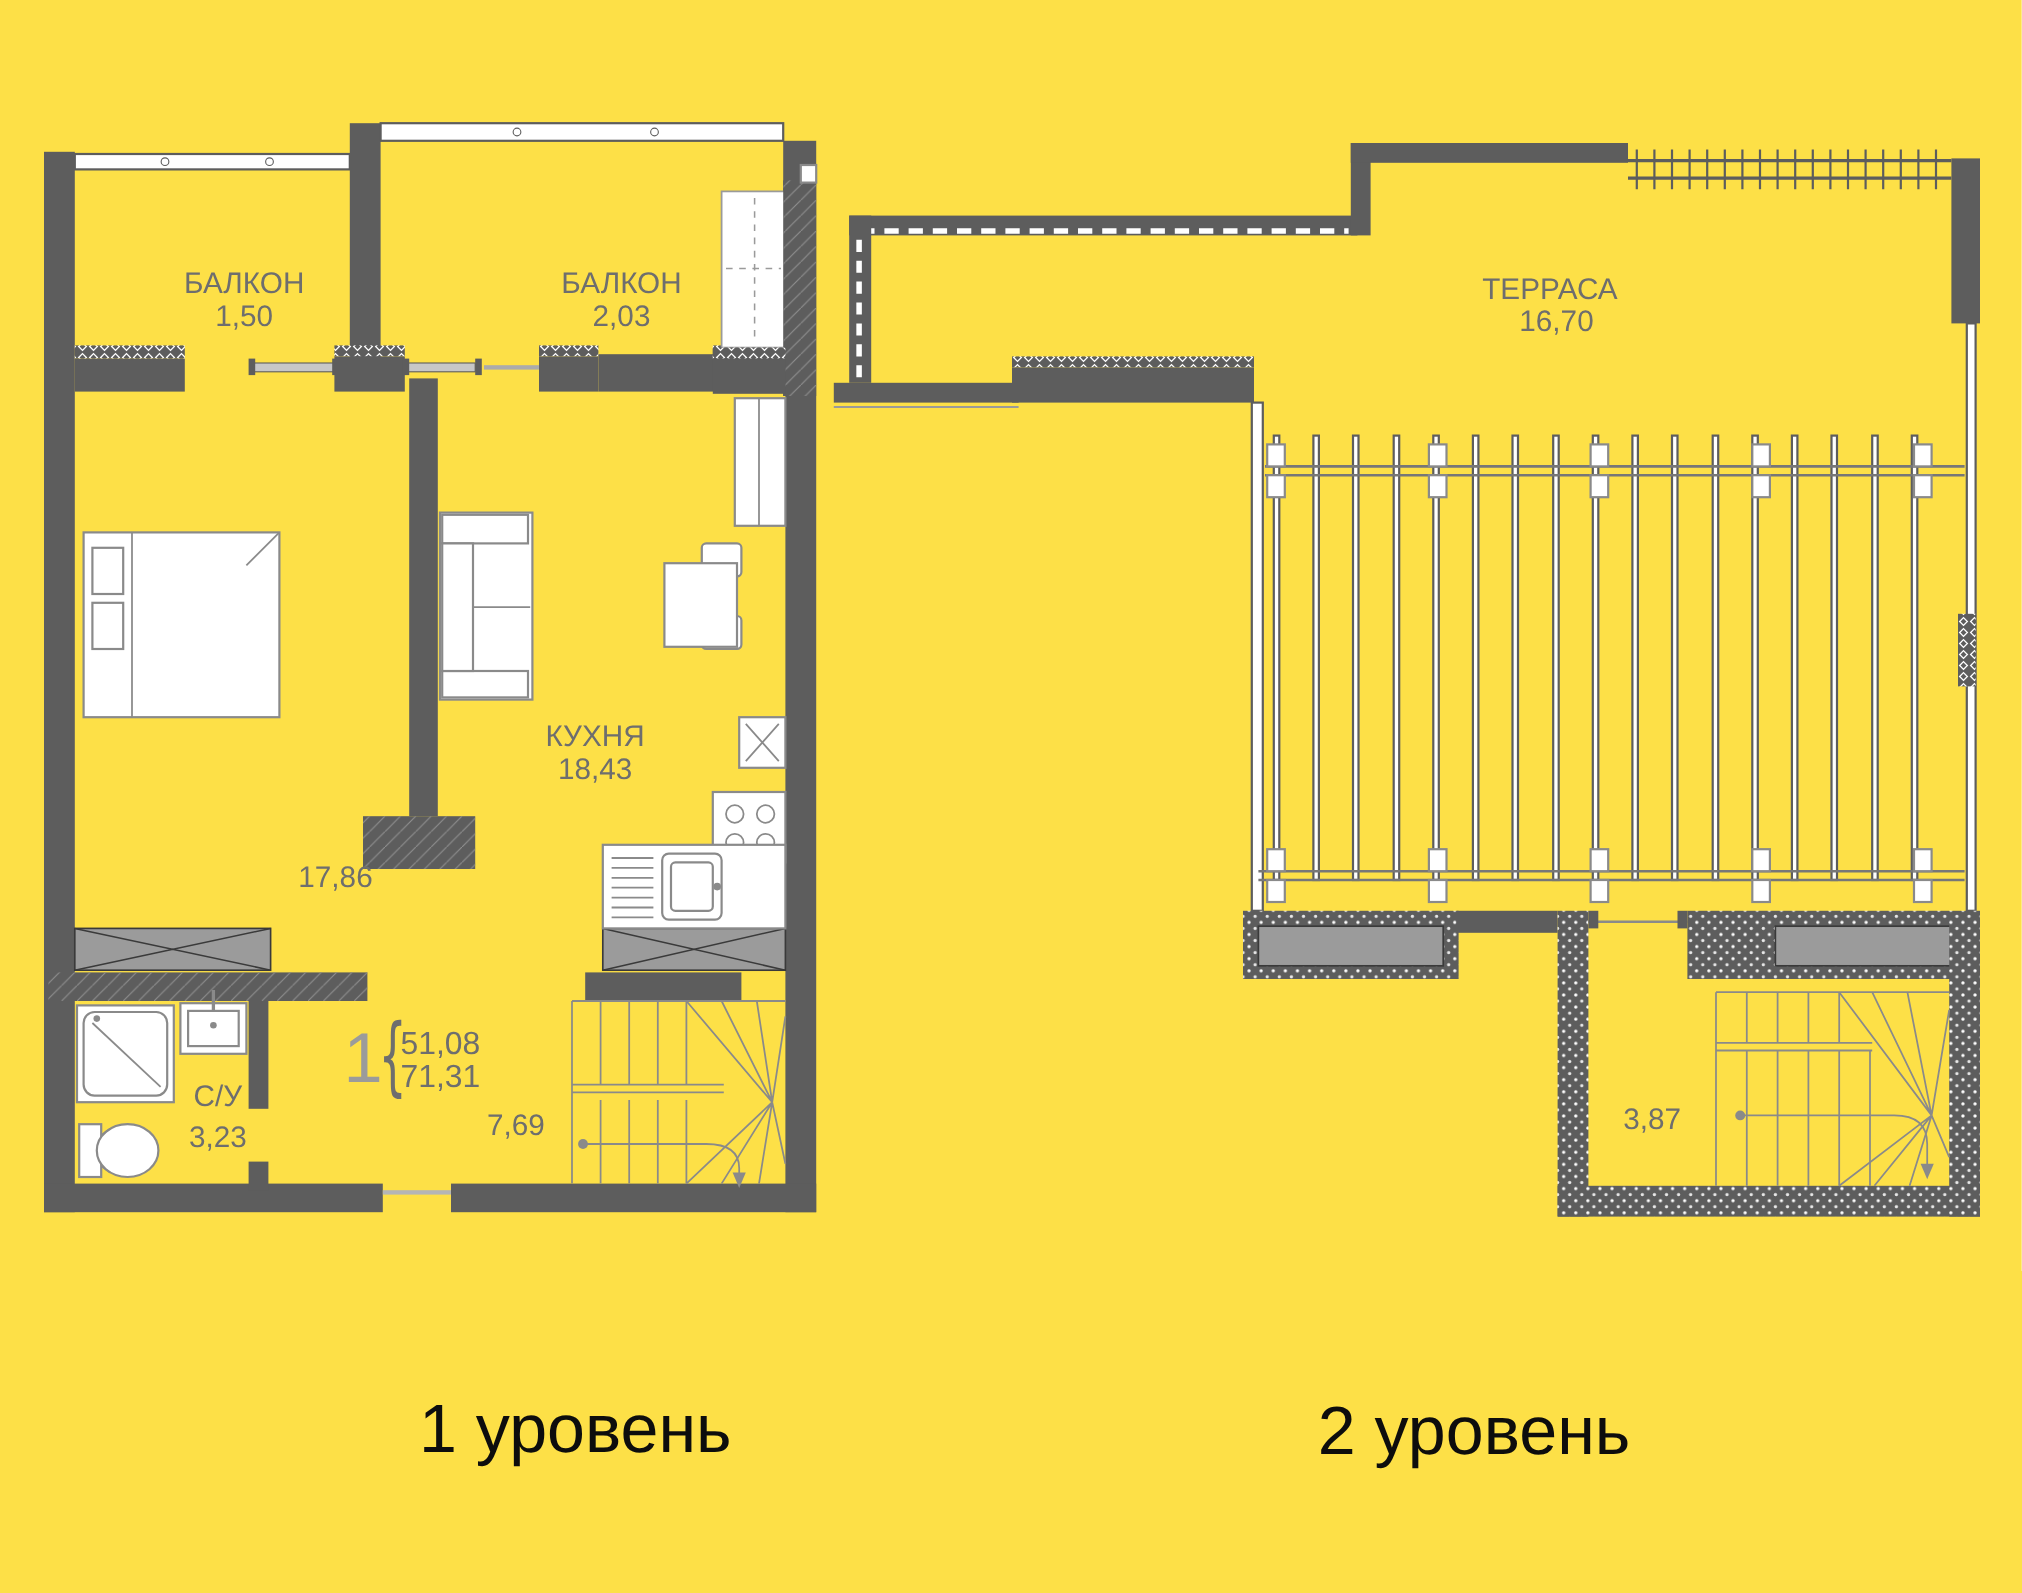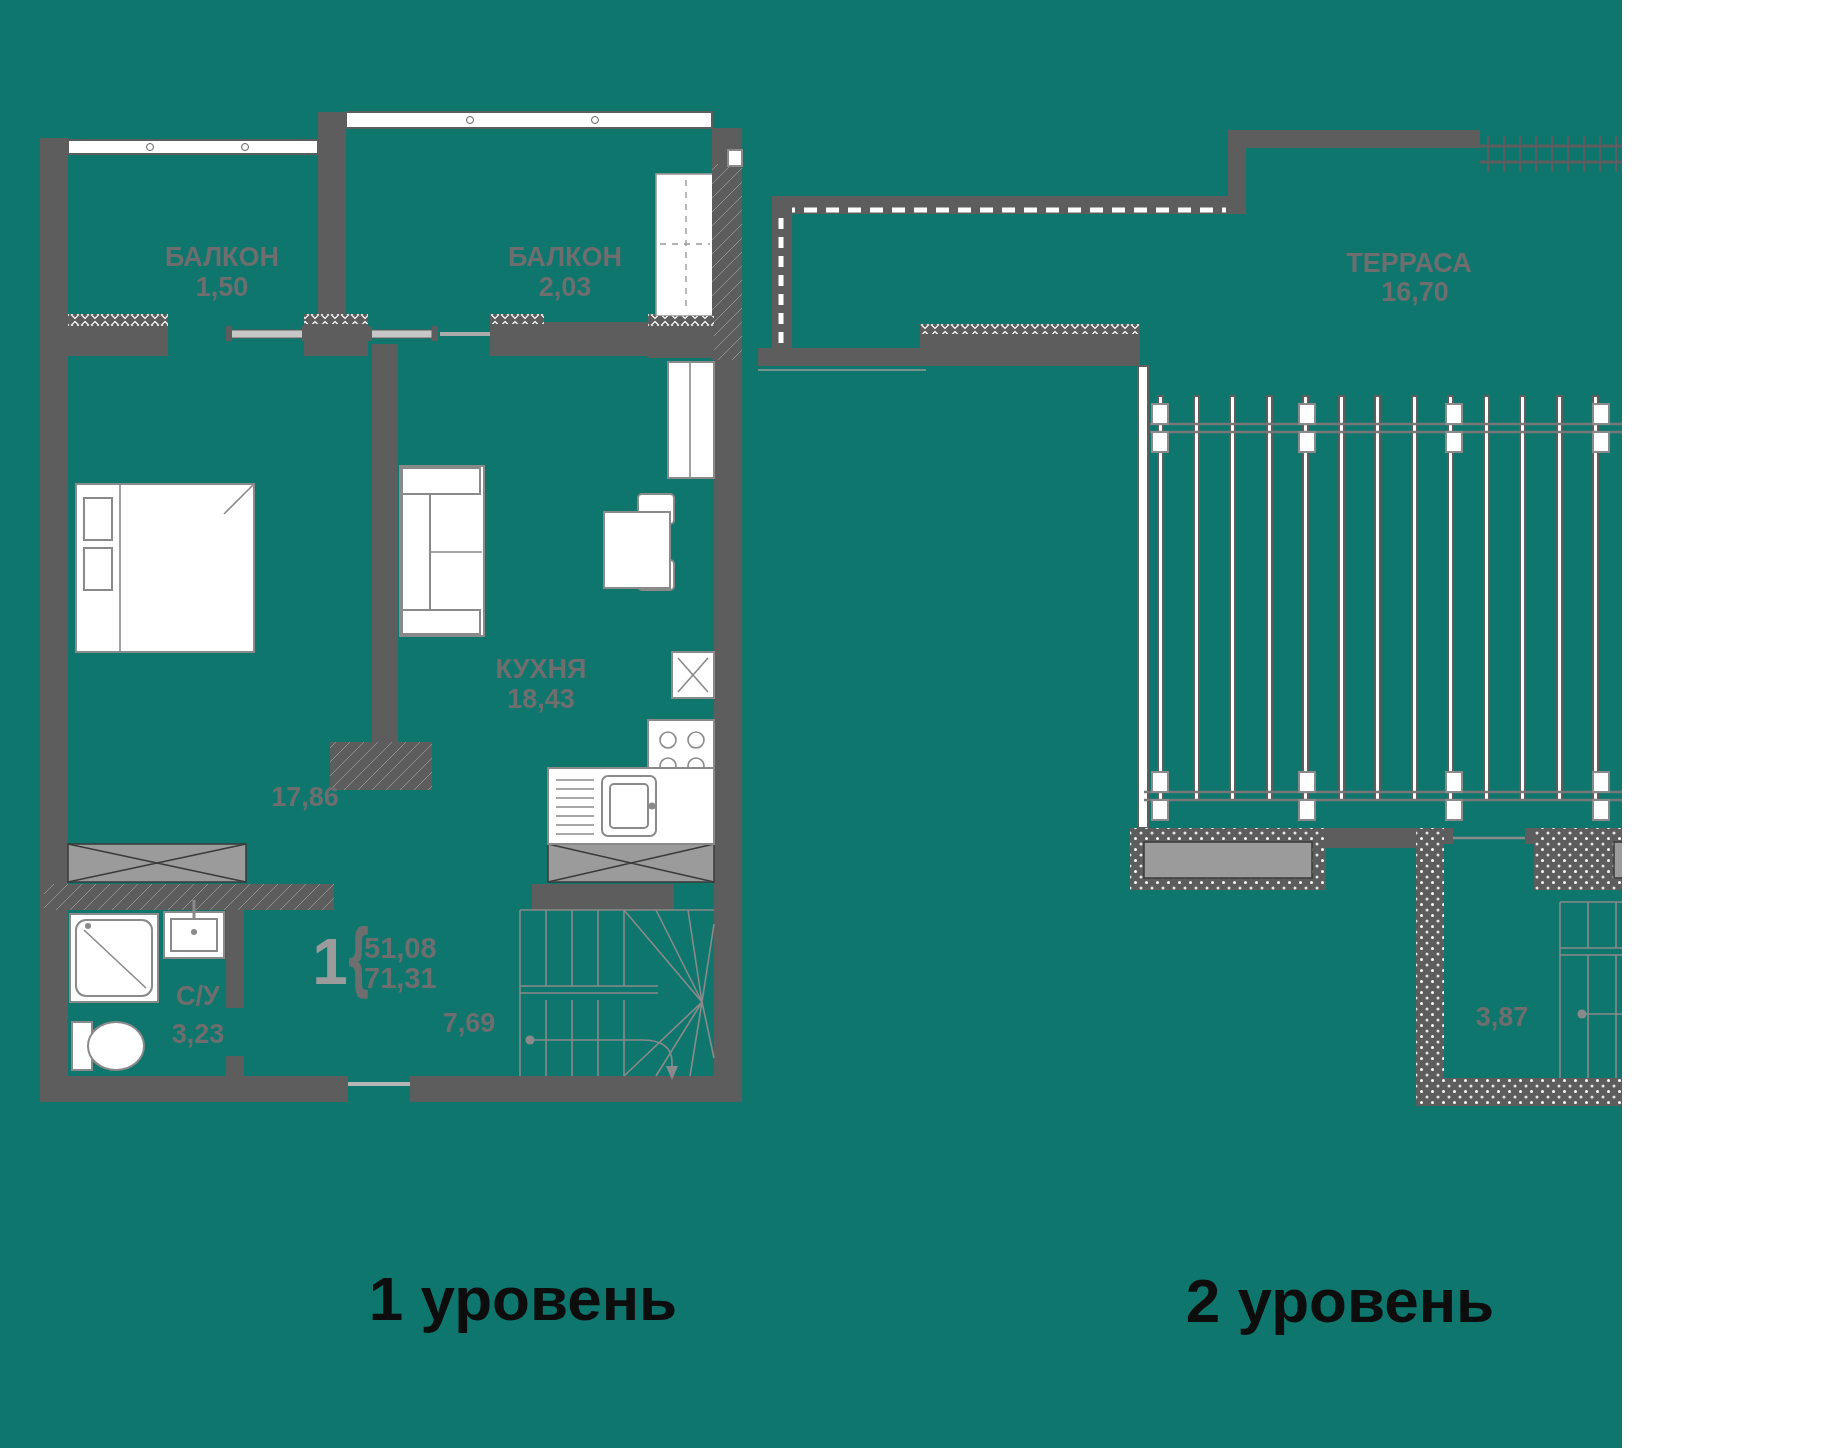--- a/index.html
+++ b/index.html
@@ -1,17 +1,17 @@
 <!DOCTYPE html>
 <html><head>
 <meta charset="utf-8">
 <style>
   html,body{margin:0;padding:0;background:#ffffff;}
-  .stage{position:relative;width:1622px;height:1448px;background:#0f766e;overflow:hidden;
-         font-family:"Liberation Sans", sans-serif;font-weight:bold;}
+  .stage{position:relative;width:1838px;height:1448px;background:#fde047;overflow:hidden;
+         font-family:"Liberation Sans", sans-serif;}
   svg{position:absolute;left:0;top:0;}
   .lbl{font-family:"Liberation Sans",sans-serif;font-size:27px;fill:#6e6e6e;text-anchor:middle;}
   .areaNum{font-family:"Liberation Sans",sans-serif;font-size:29px;fill:#6e6e6e;text-anchor:start;}
   .bigOne{font-family:"Liberation Sans",sans-serif;font-size:64px;fill:#9b9b9b;text-anchor:middle;}
   .brace{font-family:"DejaVu Sans",sans-serif;font-size:30px;fill:#6e6e6e;}
   .title{font-family:"Liberation Sans",sans-serif;font-size:62px;fill:#0d0d0d;text-anchor:middle;}
   .wall{fill:#5d5d5d;}
   .thinw{fill:#ffffff;stroke:#5d5d5d;stroke-width:2;}
   .furn{fill:#ffffff;stroke:#8a8a8a;stroke-width:2;}
   .furnln{stroke:#8a8a8a;stroke-width:1.6;fill:none;}

